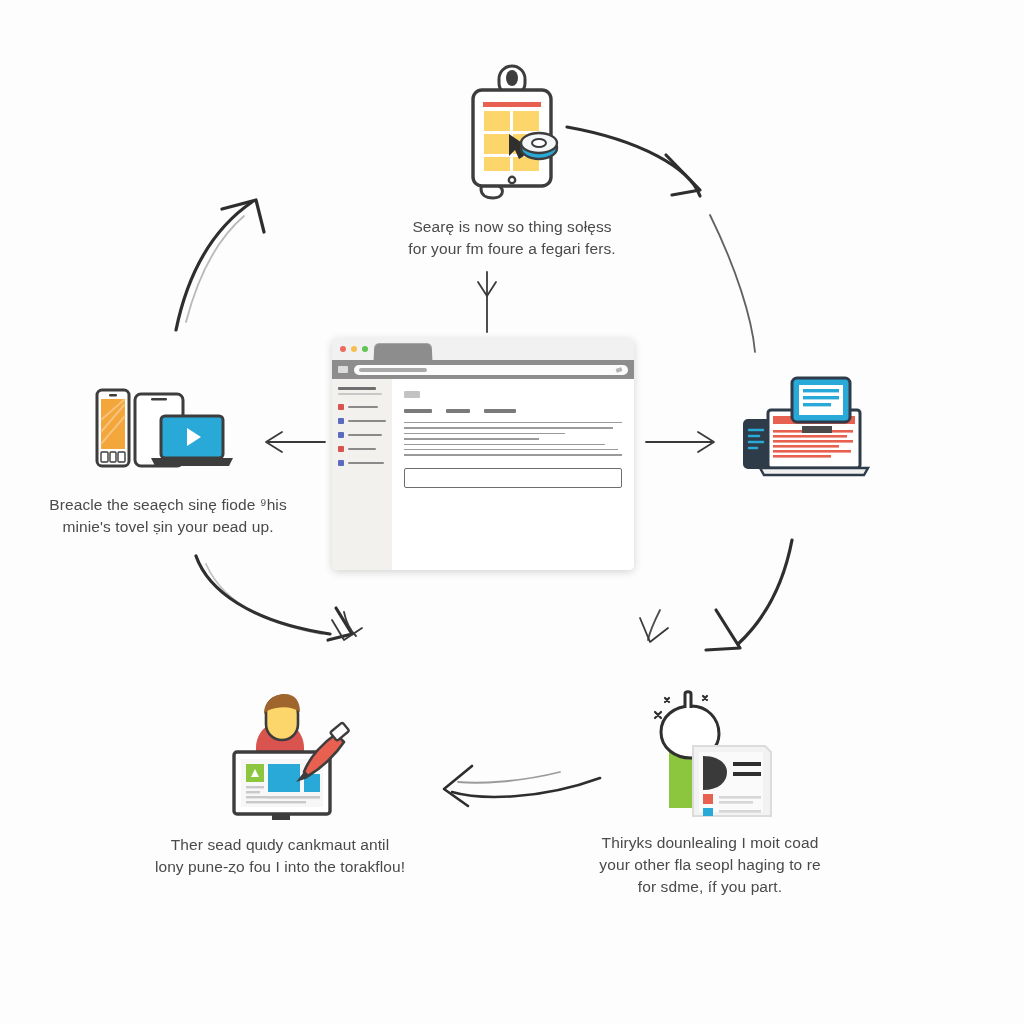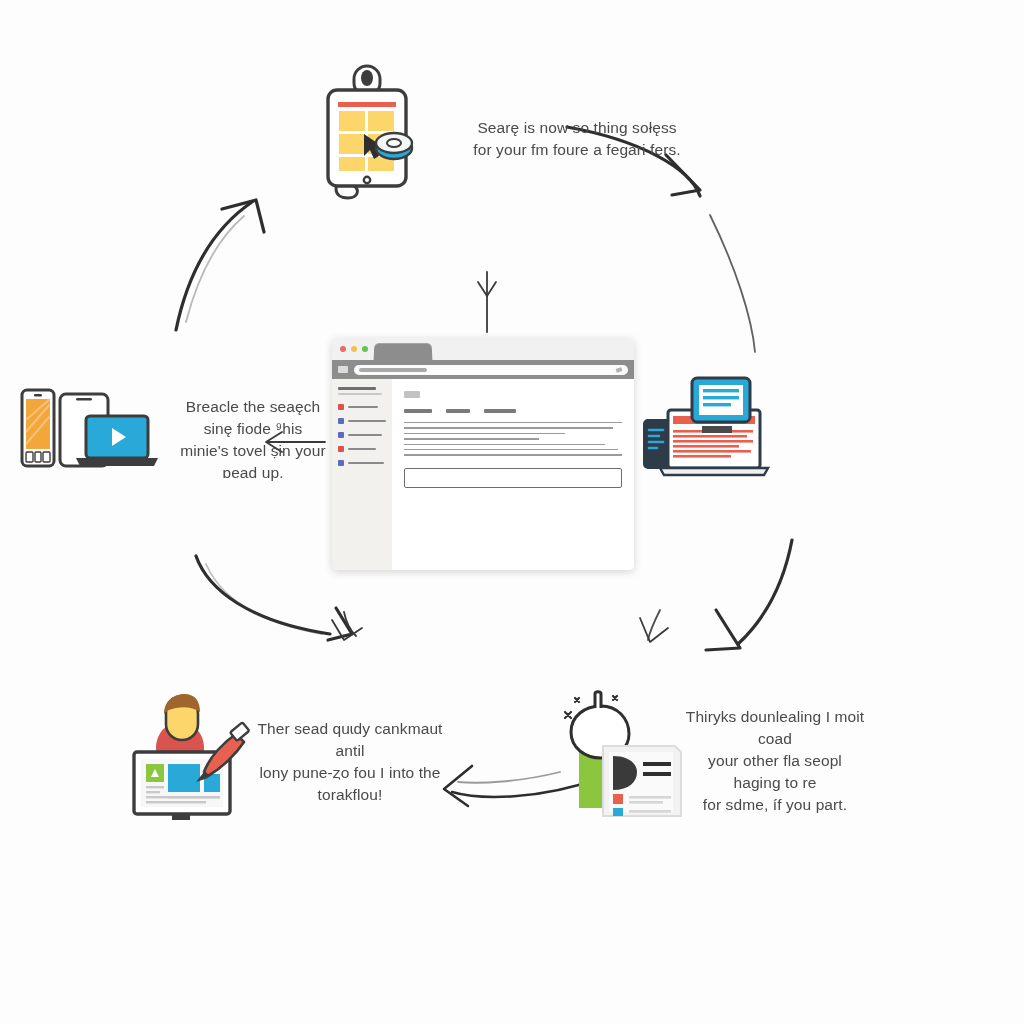--- a/index.html
+++ b/index.html
@@ -6,35 +6,35 @@
   html, body {
     width: 1024px; height: 1024px;
     background: #fdfdfd;
     font-family: "Liberation Sans", sans-serif;
     overflow: hidden;
   }
   #stage { position: relative; width: 1024px; height: 1024px; background: #fdfdfd; }
 
   .arrows { position: absolute; inset: 0; width: 1024px; height: 1024px; pointer-events: none; }
 
-  .node { position: absolute; display: flex; flex-direction: row; align-items: center; }
+  .node { position: absolute; display: flex; flex-direction: column; align-items: center; }
   .art  { position: relative; }
   .caption {
     margin-top: 10px; text-align: center;
     color: #4a4a4a; font-size: 15.5px; line-height: 1.42;
     letter-spacing: .1px; white-space: pre-line;
     filter: blur(.18px);
   }
 
   
   #node-clipboard { left: 50%; transform: translateX(-50%); top: 62px; width: 420px; }
   #node-clipboard .caption { width: 420px; }
 
   
-  #node-devices { left: 8px; top: 380px; width: 320px; align-items: flex-end; }
+  #node-devices { left: 8px; top: 380px; width: 320px; }
   #node-devices .caption { width: 320px; }
 
   
   #node-laptop { left: 640px; top: 370px; width: 340px; }
   #node-laptop .caption { width: 340px; }
 
   
   #node-designer { left: 110px; top: 690px; width: 340px; }
   #node-designer .caption { width: 340px; }
 

